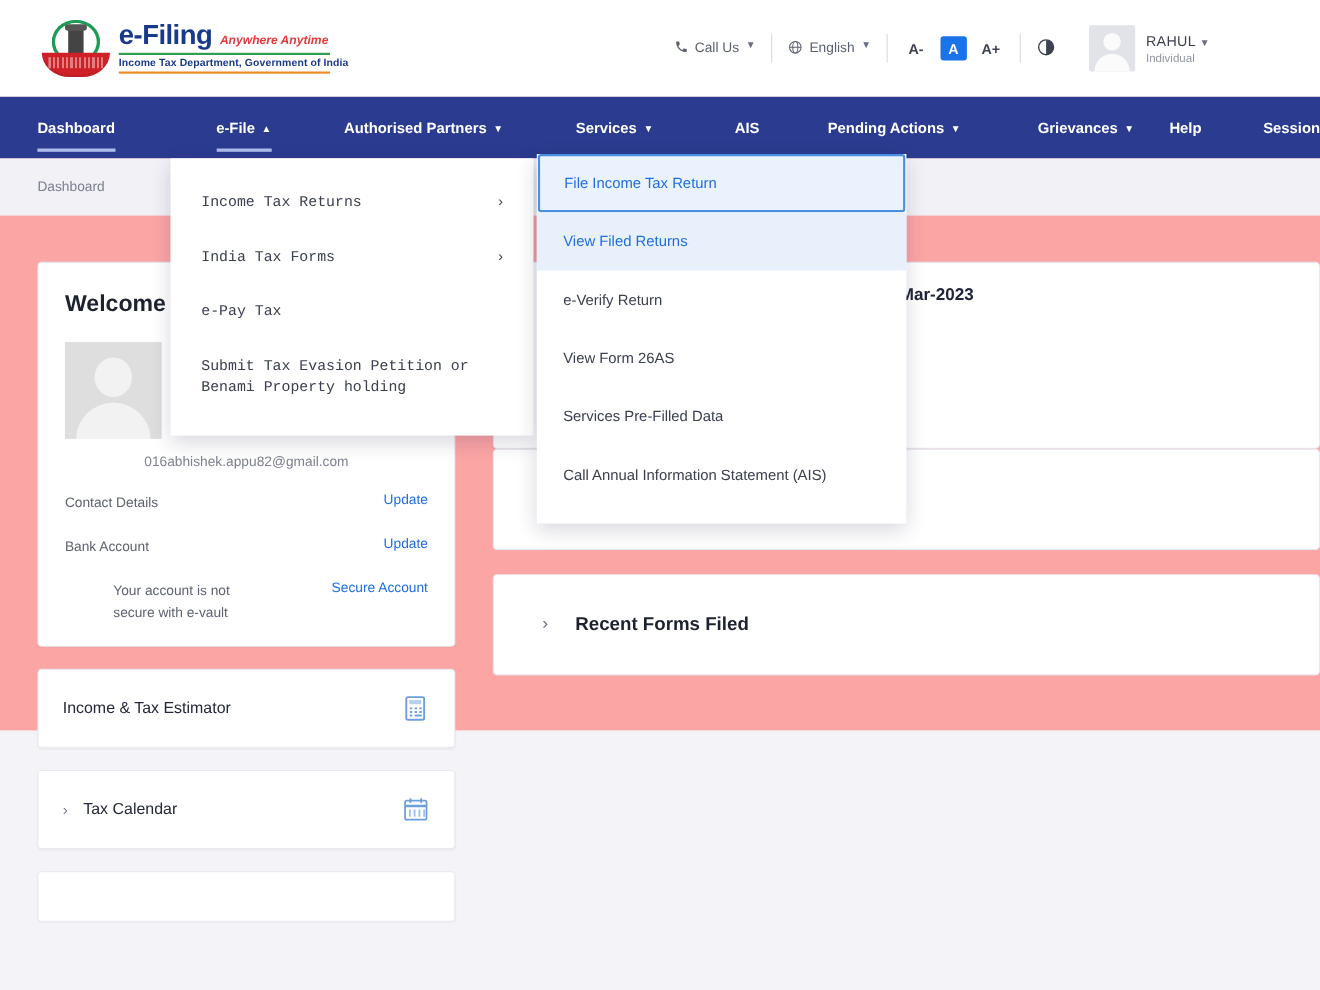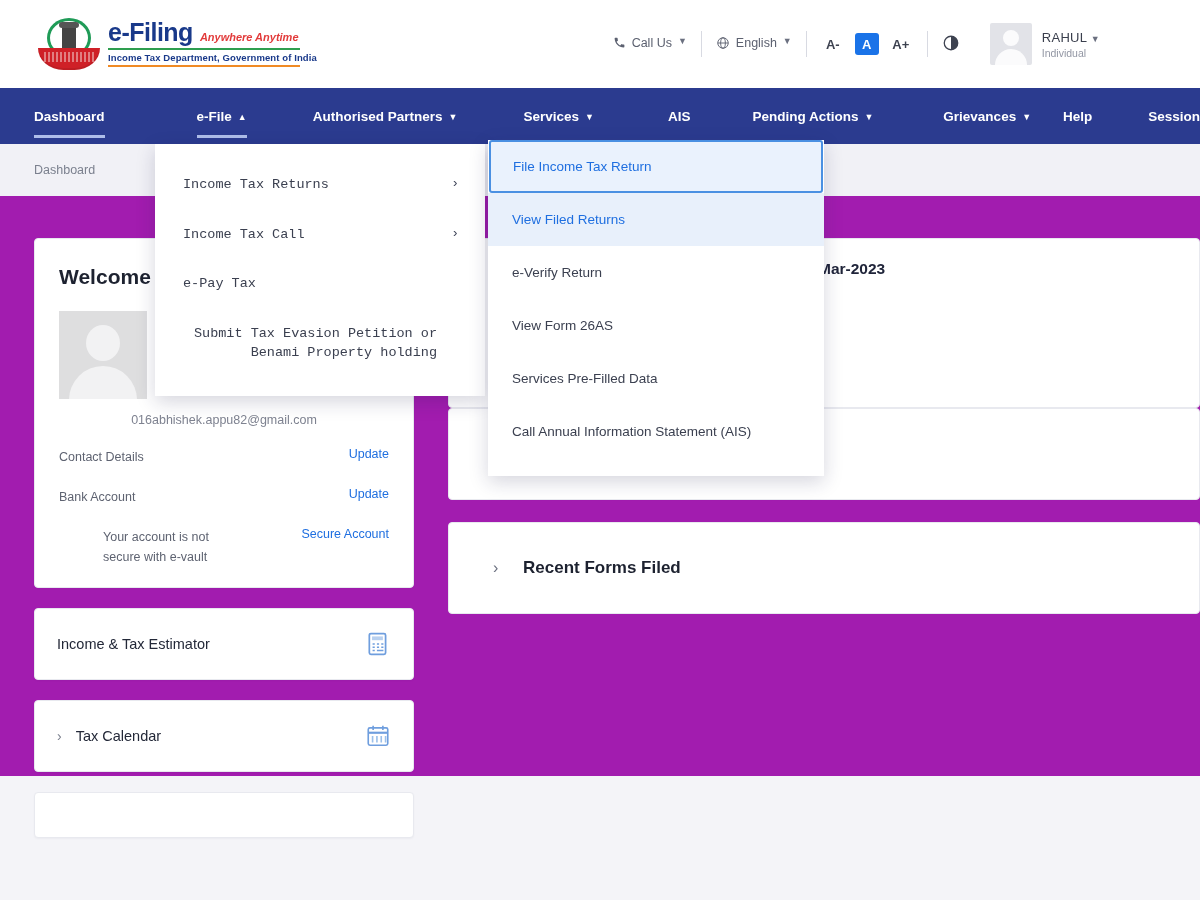--- a/index.html
+++ b/index.html
@@ -2,21 +2,21 @@
 <html><head>
 <meta charset="utf-8">
 <style>
   * { box-sizing: border-box; margin: 0; padding: 0; }
   html, body {
     width: 1200px; height: 900px;
     font-family: "Liberation Sans", sans-serif;
     background: #f4f4f8;
     overflow: hidden;
   }
-  #page { position: relative; width: 1200px; height: 776px; background: #a21caf; }
+  #page { position: relative; width: 1200px; height: 664px; background: #fca5a5; }
 
   
   .header {
     position: absolute; top: 0; left: 0; width: 1200px; height: 88px;
     background: #ffffff;
     display: flex; align-items: center;
   }
   .logo-wrap { display: flex; align-items: center; margin-left: 38px; }
   .emblem { width: 62px; height: 56px; position: relative; flex: 0 0 auto; }
   .emblem .ring {
@@ -386,27 +386,27 @@
       </div>
     </div>
   </div>
 
   <div class="dropdown">
     <div class="dd-item">
       <span>Income Tax Returns</span>
       <span class="arr">›</span>
     </div>
     <div class="dd-item">
-      <span>Income Tax Call</span>
+      <span>India Tax Forms</span>
       <span class="arr">›</span>
     </div>
     <div class="dd-item">
       <span>e-Pay Tax</span>
     </div>
-    <div class="dd-item" style="padding-right:48px;text-align:right;">
+    <div class="dd-item" style="padding-right:48px;">
       <span>Submit Tax Evasion Petition or Benami Property holding</span>
     </div>
   </div>
 
   <div class="submenu">
     <div class="sm-item focused">
       <span>File Income Tax Return</span>
     </div>
     <div class="sm-item hovered">
       <span>View Filed Returns</span>

